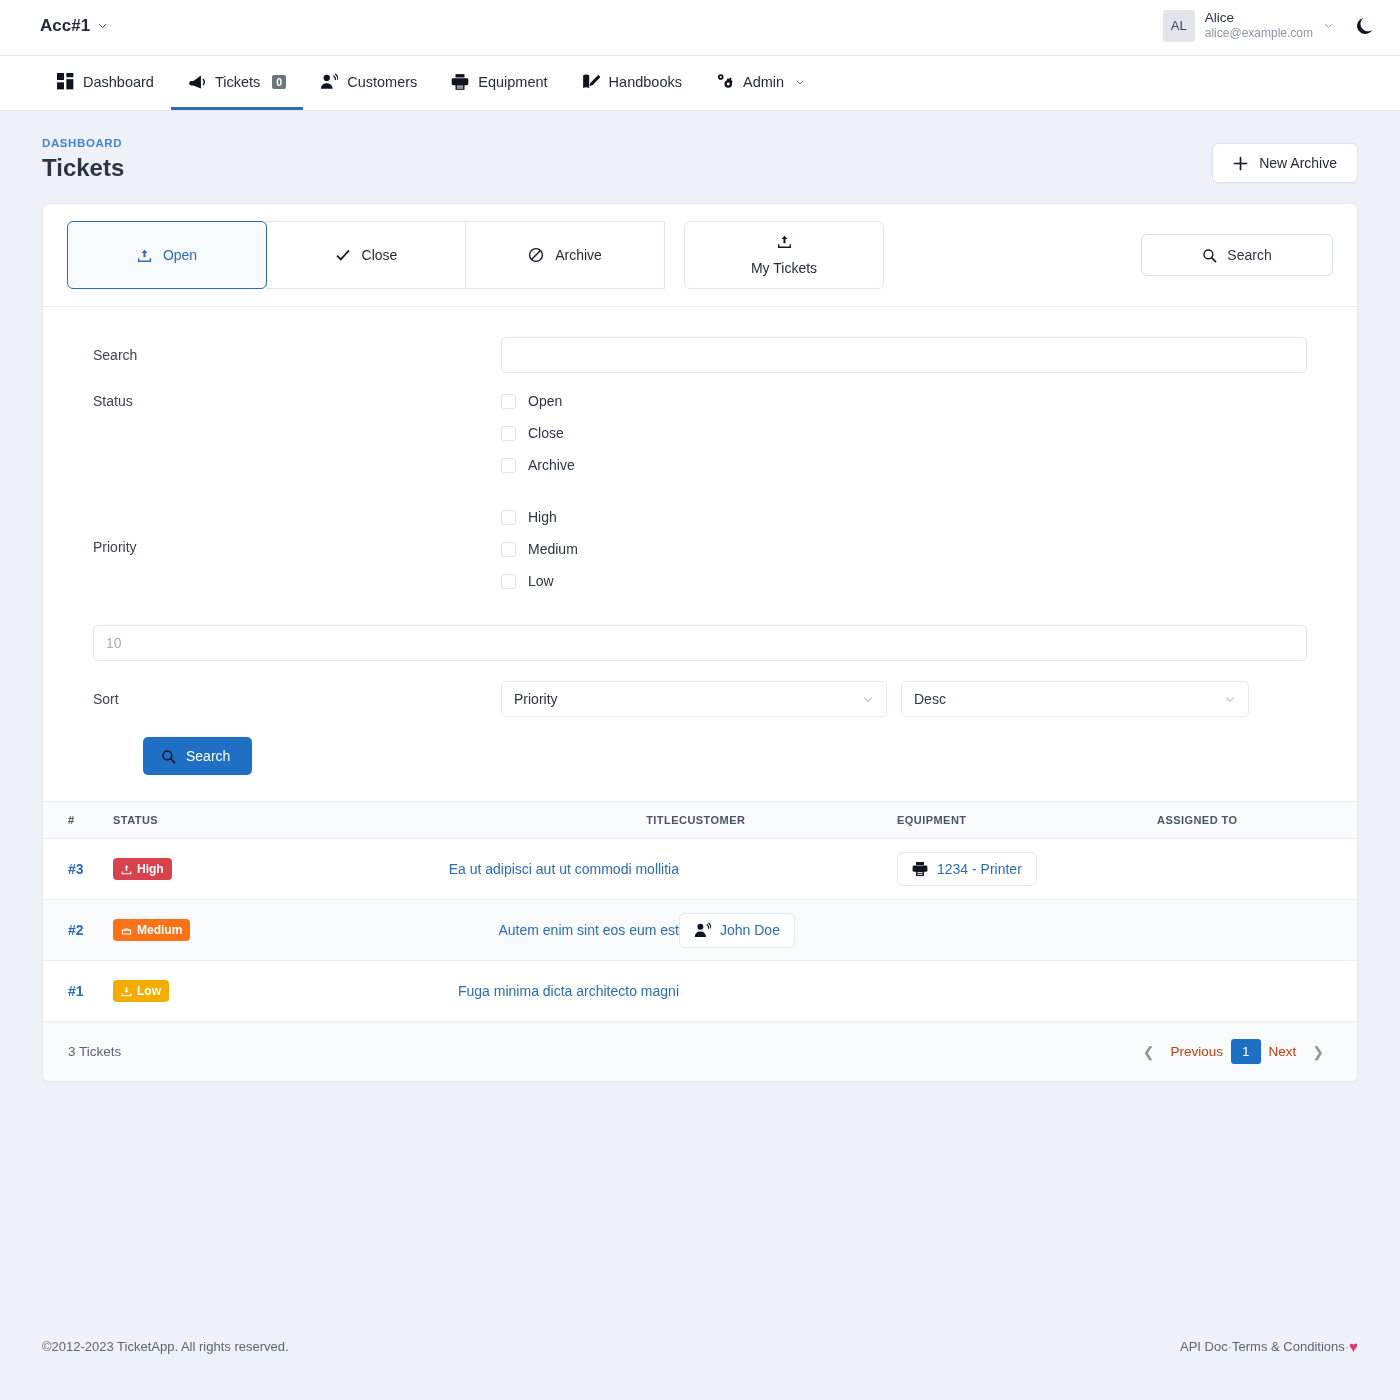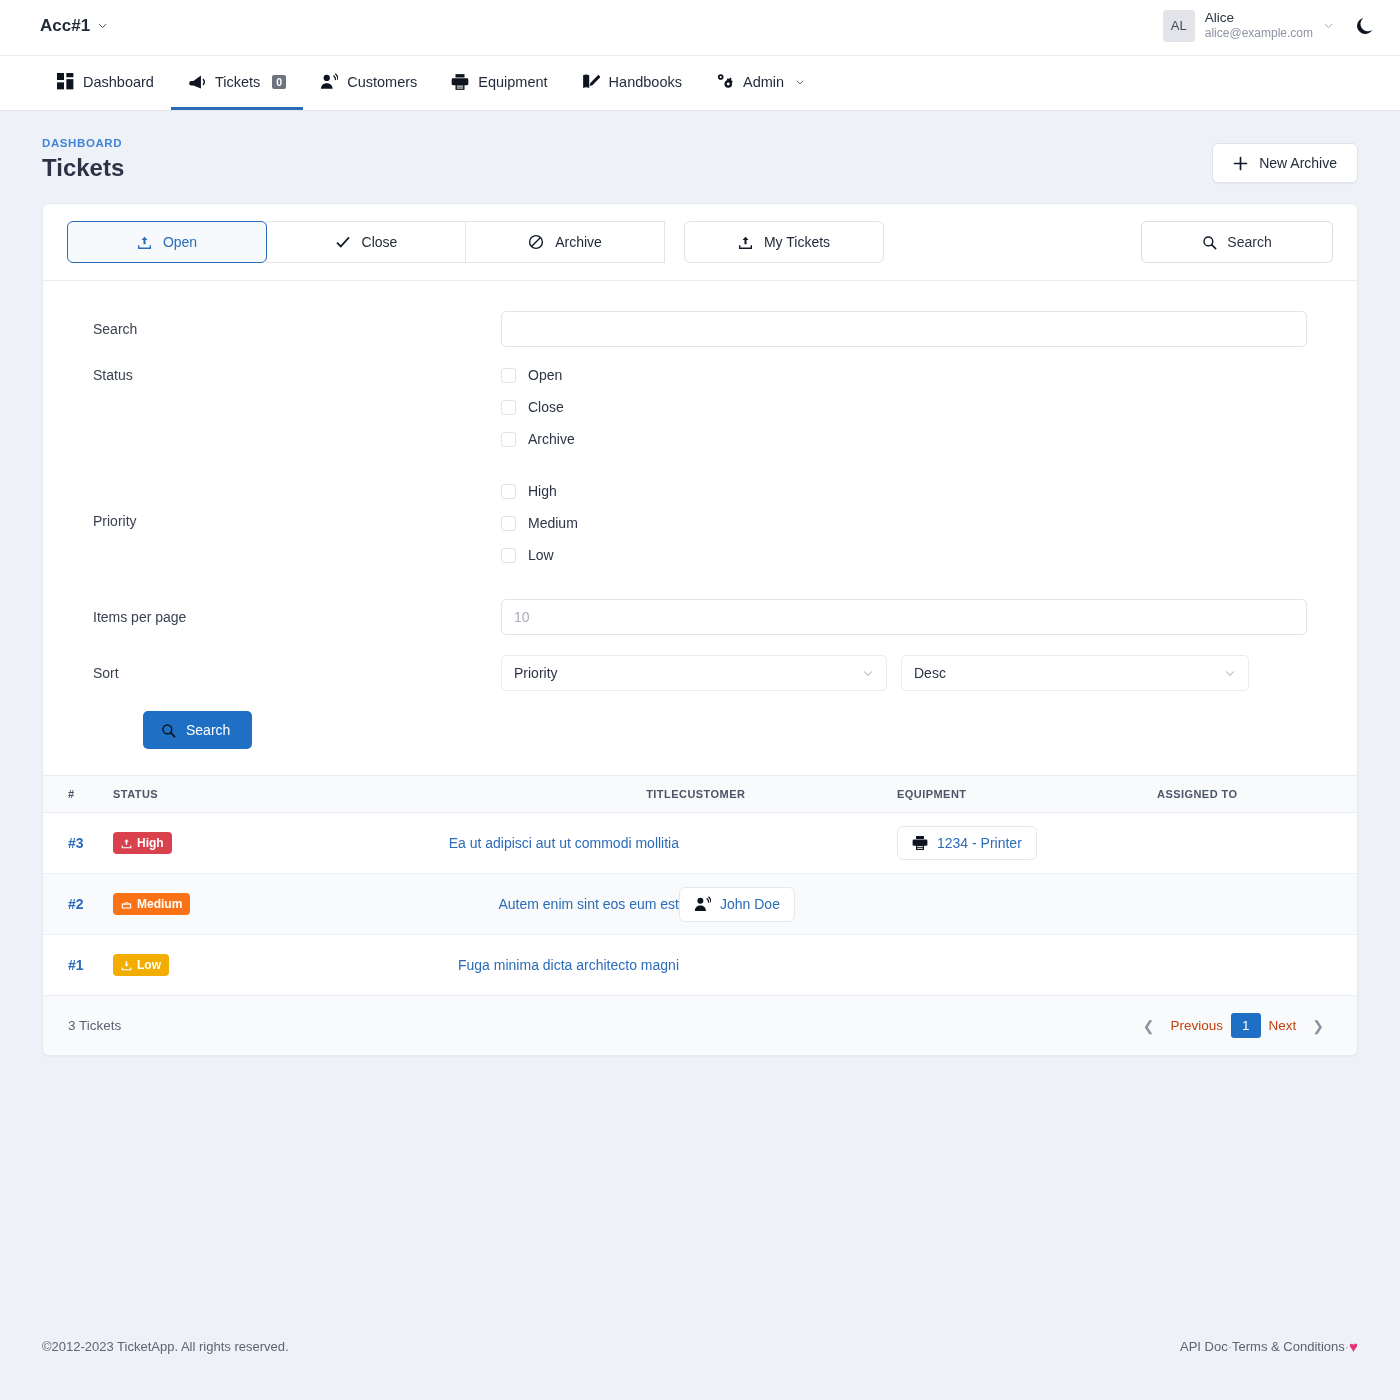--- a/index.html
+++ b/index.html
@@ -74,21 +74,21 @@
   .card-tabs { display:flex; align-items:center; padding:17px 24px; border-bottom:1px solid #e9ecf1; }
   .seg { display:flex; }
   .seg-btn {
     border:1px solid #e2e5ec; background:#fff;
     font-size:14px; color:#232b3a; cursor:pointer;
     padding:12px 0; width:200px;
     display:flex;align-items:center;justify-content:center;gap:11px;
     margin-left:-1px;
   }
   .seg-btn:first-child { margin-left:0; border-radius:6px 0 0 6px; }
-  .seg-btn:last-child { border-radius:0 6px 6px 0; }
+  .seg-btn:last-child { border-radius:0 6px 6px 0;flex-direction:column; }
   .seg-btn.sep { border-radius:6px; margin-left:19px; }
   .seg-btn.active {
     border:1px solid #2b6cb8; color:#2b6cb8; background:#f7fafd;
     border-radius:6px; z-index:2;
   }
   .search-btn {
     margin-left:auto; border:1px solid #d9dde5; background:#fff;
     border-radius:6px; width:192px; padding:12px 0; font-size:14px;
     color:#2c3445; display:flex;align-items:center;justify-content:center;gap:10px;cursor:pointer;
   }
@@ -355,21 +355,20 @@
           <span class="chk-lbl">Medium</span>
         </div>
         <div class="chk-row">
           <span class="chk"></span>
           <span class="chk-lbl">Low</span>
         </div>
       </div>
     </div>
 
     <div class="frow">
-      <div class="flabel">Items per page</div>
       <div class="fctl">
         <input class="inp" placeholder="10" style="">
       </div>
     </div>
 
     <div class="frow">
       <div class="flabel">Sort</div>
       <div class="fctl">
         <div class="sel-wrap">
           <div class="sel a">

